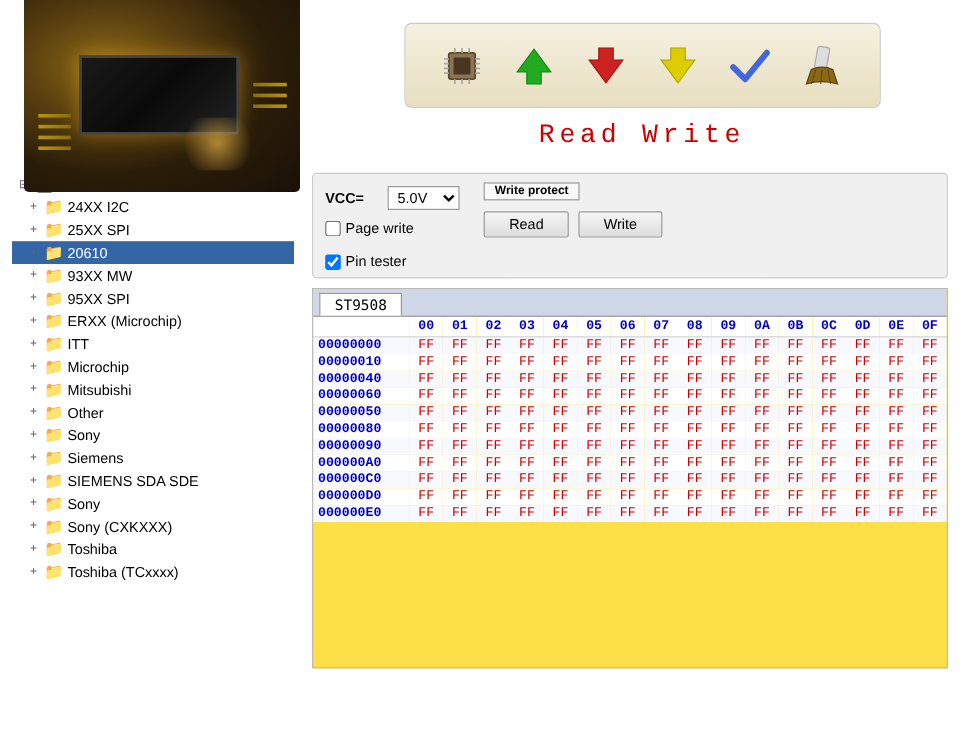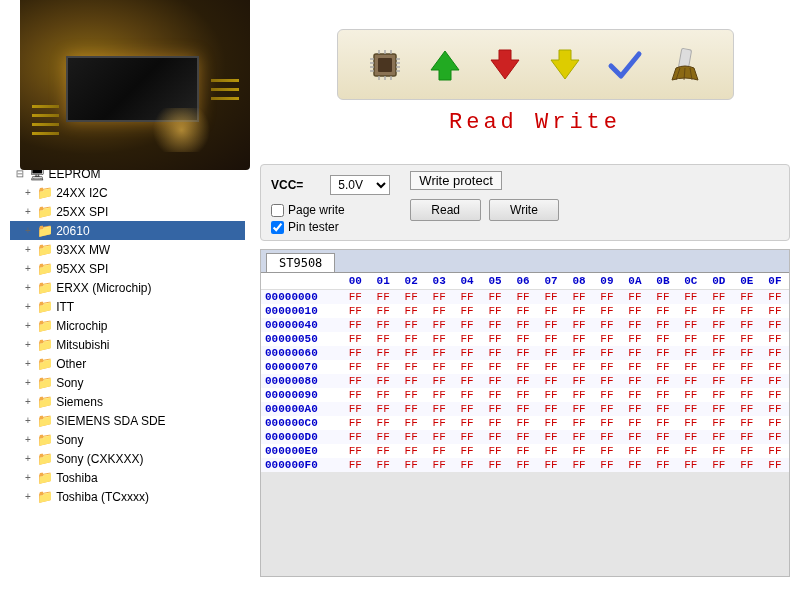--- a/index.html
+++ b/index.html
@@ -3,21 +3,21 @@
   <meta charset="utf-8">
   <style>
     * { margin: 0; padding: 0; box-sizing: border-box; }
     body { background: #fff; font-family: Arial, sans-serif; font-size: 12px; width: 800px; height: 613px; overflow: hidden; }
 
     
     .top-section {
       display: flex;
       align-items: center;
       padding: 10px 20px;
-      height: 164px;
+      height: 144px;
     }
 
     .toolbar-section {
       flex: 1;
       display: flex;
       flex-direction: column;
       align-items: center;
       justify-content: center;
       gap: 10px;
       padding-left: 40px;
@@ -102,37 +102,36 @@
       padding: 6px 10px;
       margin-bottom: 8px;
       display: flex;
       align-items: flex-start;
       gap: 20px;
     }
 
     .vcc-group {
       display: flex;
       align-items: center;
-      gap: 2px;
+      gap: 20px;
       margin-top: 4px;
     }
     .vcc-label { font-weight: bold; font-size: 12px; }
     .vcc-select {
       border: 1px solid #999;
       background: white;
       padding: 1px 3px;
       font-size: 12px;
       width: 60px;
-      margin-left: 25px;
     }
 
     .checkboxes {
       display: flex;
       flex-direction: column;
-      gap: 3px;
+      gap: 14px;
       margin-top: 2px;
       justify-content: space-between;
     }
     .checkbox-item {
       display: flex;
       align-items: center;
       gap: 4px;
       font-size: 12px;
     }
 
@@ -159,21 +158,21 @@
       cursor: pointer;
       font-size: 12px;
       border-radius: 2px;
     }
 
     
     .hex-panel {
       flex: 1;
       overflow-y: auto;
       border: 1px solid #bbb;
-      background: #e5e5e5;
+      background: #fde047;
     }
 
     .tab-bar {
       background: #d0d8e8;
       padding: 3px 0 0 5px;
       border-bottom: 1px solid #999;
     }
     .hex-tab {
       display: inline-block;
       padding: 2px 12px;
@@ -457,21 +456,21 @@
             <input type="checkbox" style="">
             <span>Page write</span>
           </label>
           <label class="checkbox-item">
             <input type="checkbox" checked="" style="">
             <span>Pin tester</span>
           </label>
         </div>
       </div>
       <div class="write-protect-group">
-        <div style="border:1px solid #999;padding:1px 8px;display:inline-block;font-size:13px;background:#f8f8f8;margin-bottom:3px;">Write protect</div>
+        <div style="border:1px solid #999;padding:1px 8px;display:inline-block;font-size:10px;background:#f8f8f8;margin-bottom:3px;font-weight:bold;">Write protect</div>
         <br>
         <div class="read-write-buttons">
           <button class="action-btn">Read</button>
           <button class="action-btn">Write</button>
         </div>
       </div>
     </div>
 
     <div class="hex-panel">
       <div class="tab-bar">
@@ -551,77 +550,58 @@
               <td>FF</td>
               <td>FF</td>
               <td>FF</td>
               <td>FF</td>
               <td>FF</td>
               <td>FF</td>
               <td>FF</td>
               <td>FF</td>
             </tr>
             <tr>
+              <td>00000060</td>
+              <td>FF</td>
+              <td>FF</td>
+              <td>FF</td>
+              <td>FF</td>
+              <td>FF</td>
+              <td>FF</td>
+              <td>FF</td>
+              <td>FF</td>
+              <td>FF</td>
+              <td>FF</td>
+              <td>FF</td>
+              <td>FF</td>
+              <td>FF</td>
+              <td>FF</td>
+              <td>FF</td>
+              <td>FF</td>
+            </tr>
+            <tr>
               <td>00000050</td>
               <td>FF</td>
               <td>FF</td>
               <td>FF</td>
               <td>FF</td>
               <td>FF</td>
               <td>FF</td>
               <td>FF</td>
               <td>FF</td>
               <td>FF</td>
               <td>FF</td>
               <td>FF</td>
               <td>FF</td>
               <td>FF</td>
               <td>FF</td>
               <td>FF</td>
               <td>FF</td>
             </tr>
             <tr>
-              <td>00000060</td>
-              <td>FF</td>
-              <td>FF</td>
-              <td>FF</td>
-              <td>FF</td>
-              <td>FF</td>
-              <td>FF</td>
-              <td>FF</td>
-              <td>FF</td>
-              <td>FF</td>
-              <td>FF</td>
-              <td>FF</td>
-              <td>FF</td>
-              <td>FF</td>
-              <td>FF</td>
-              <td>FF</td>
-              <td>FF</td>
-            </tr>
-            <tr>
-              <td>00000070</td>
-              <td>FF</td>
-              <td>FF</td>
-              <td>FF</td>
-              <td>FF</td>
-              <td>FF</td>
-              <td>FF</td>
-              <td>FF</td>
-              <td>FF</td>
-              <td>FF</td>
-              <td>FF</td>
-              <td>FF</td>
-              <td>FF</td>
-              <td>FF</td>
-              <td>FF</td>
-              <td>FF</td>
-              <td>FF</td>
-            </tr>
-            <tr>
               <td>00000080</td>
               <td>FF</td>
               <td>FF</td>
               <td>FF</td>
               <td>FF</td>
               <td>FF</td>
               <td>FF</td>
               <td>FF</td>
               <td>FF</td>
               <td>FF</td>
@@ -704,39 +684,20 @@
               <td>FF</td>
               <td>FF</td>
               <td>FF</td>
               <td>FF</td>
               <td>FF</td>
               <td>FF</td>
               <td>FF</td>
             </tr>
             <tr>
               <td>000000E0</td>
-              <td>FF</td>
-              <td>FF</td>
-              <td>FF</td>
-              <td>FF</td>
-              <td>FF</td>
-              <td>FF</td>
-              <td>FF</td>
-              <td>FF</td>
-              <td>FF</td>
-              <td>FF</td>
-              <td>FF</td>
-              <td>FF</td>
-              <td>FF</td>
-              <td>FF</td>
-              <td>FF</td>
-              <td>FF</td>
-            </tr>
-            <tr>
-              <td>000000F0</td>
               <td>FF</td>
               <td>FF</td>
               <td>FF</td>
               <td>FF</td>
               <td>FF</td>
               <td>FF</td>
               <td>FF</td>
               <td>FF</td>
               <td>FF</td>
               <td>FF</td>

